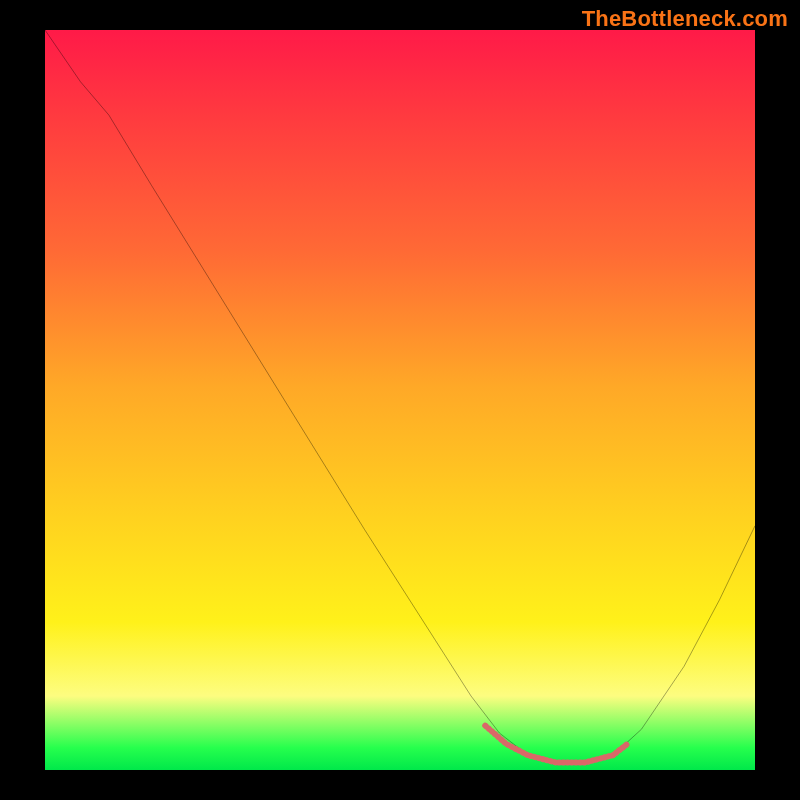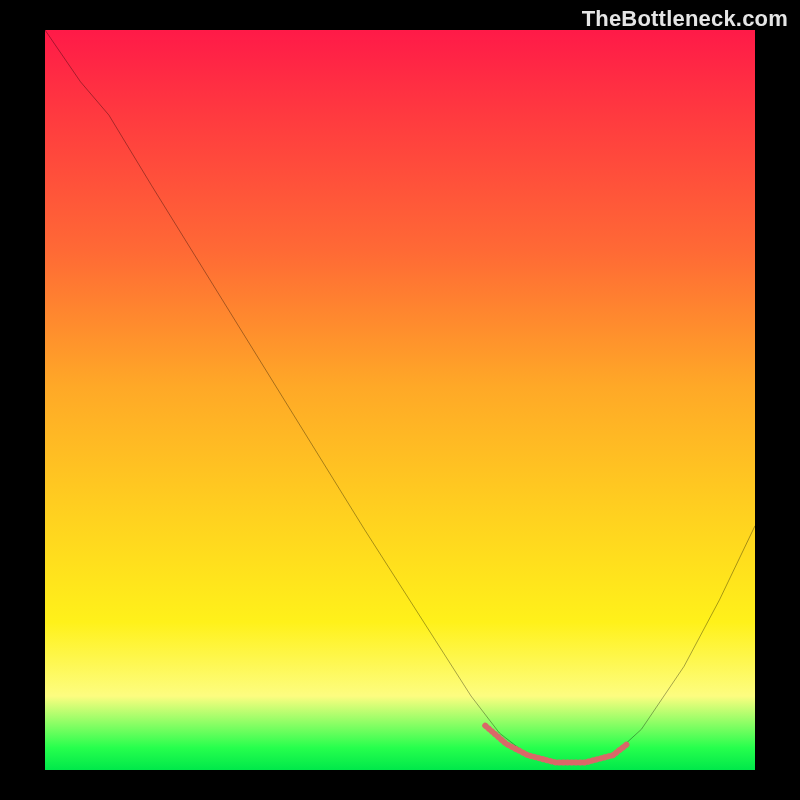--- a/index.html
+++ b/index.html
@@ -14,21 +14,21 @@
   .frame {
     position: relative;
     width: 800px;
     height: 800px;
     background: #000;
   }
   .watermark {
     position: absolute;
     top: 6px;
     right: 12px;
-    color: #e5e5e5;
+    color: #f97316;
     font-size: 22px;
     font-weight: 600;
     letter-spacing: 0.2px;
     z-index: 10;
   }
   .plot-area {
     position: absolute;
     left: 45px;
     top: 30px;
     width: 710px;

